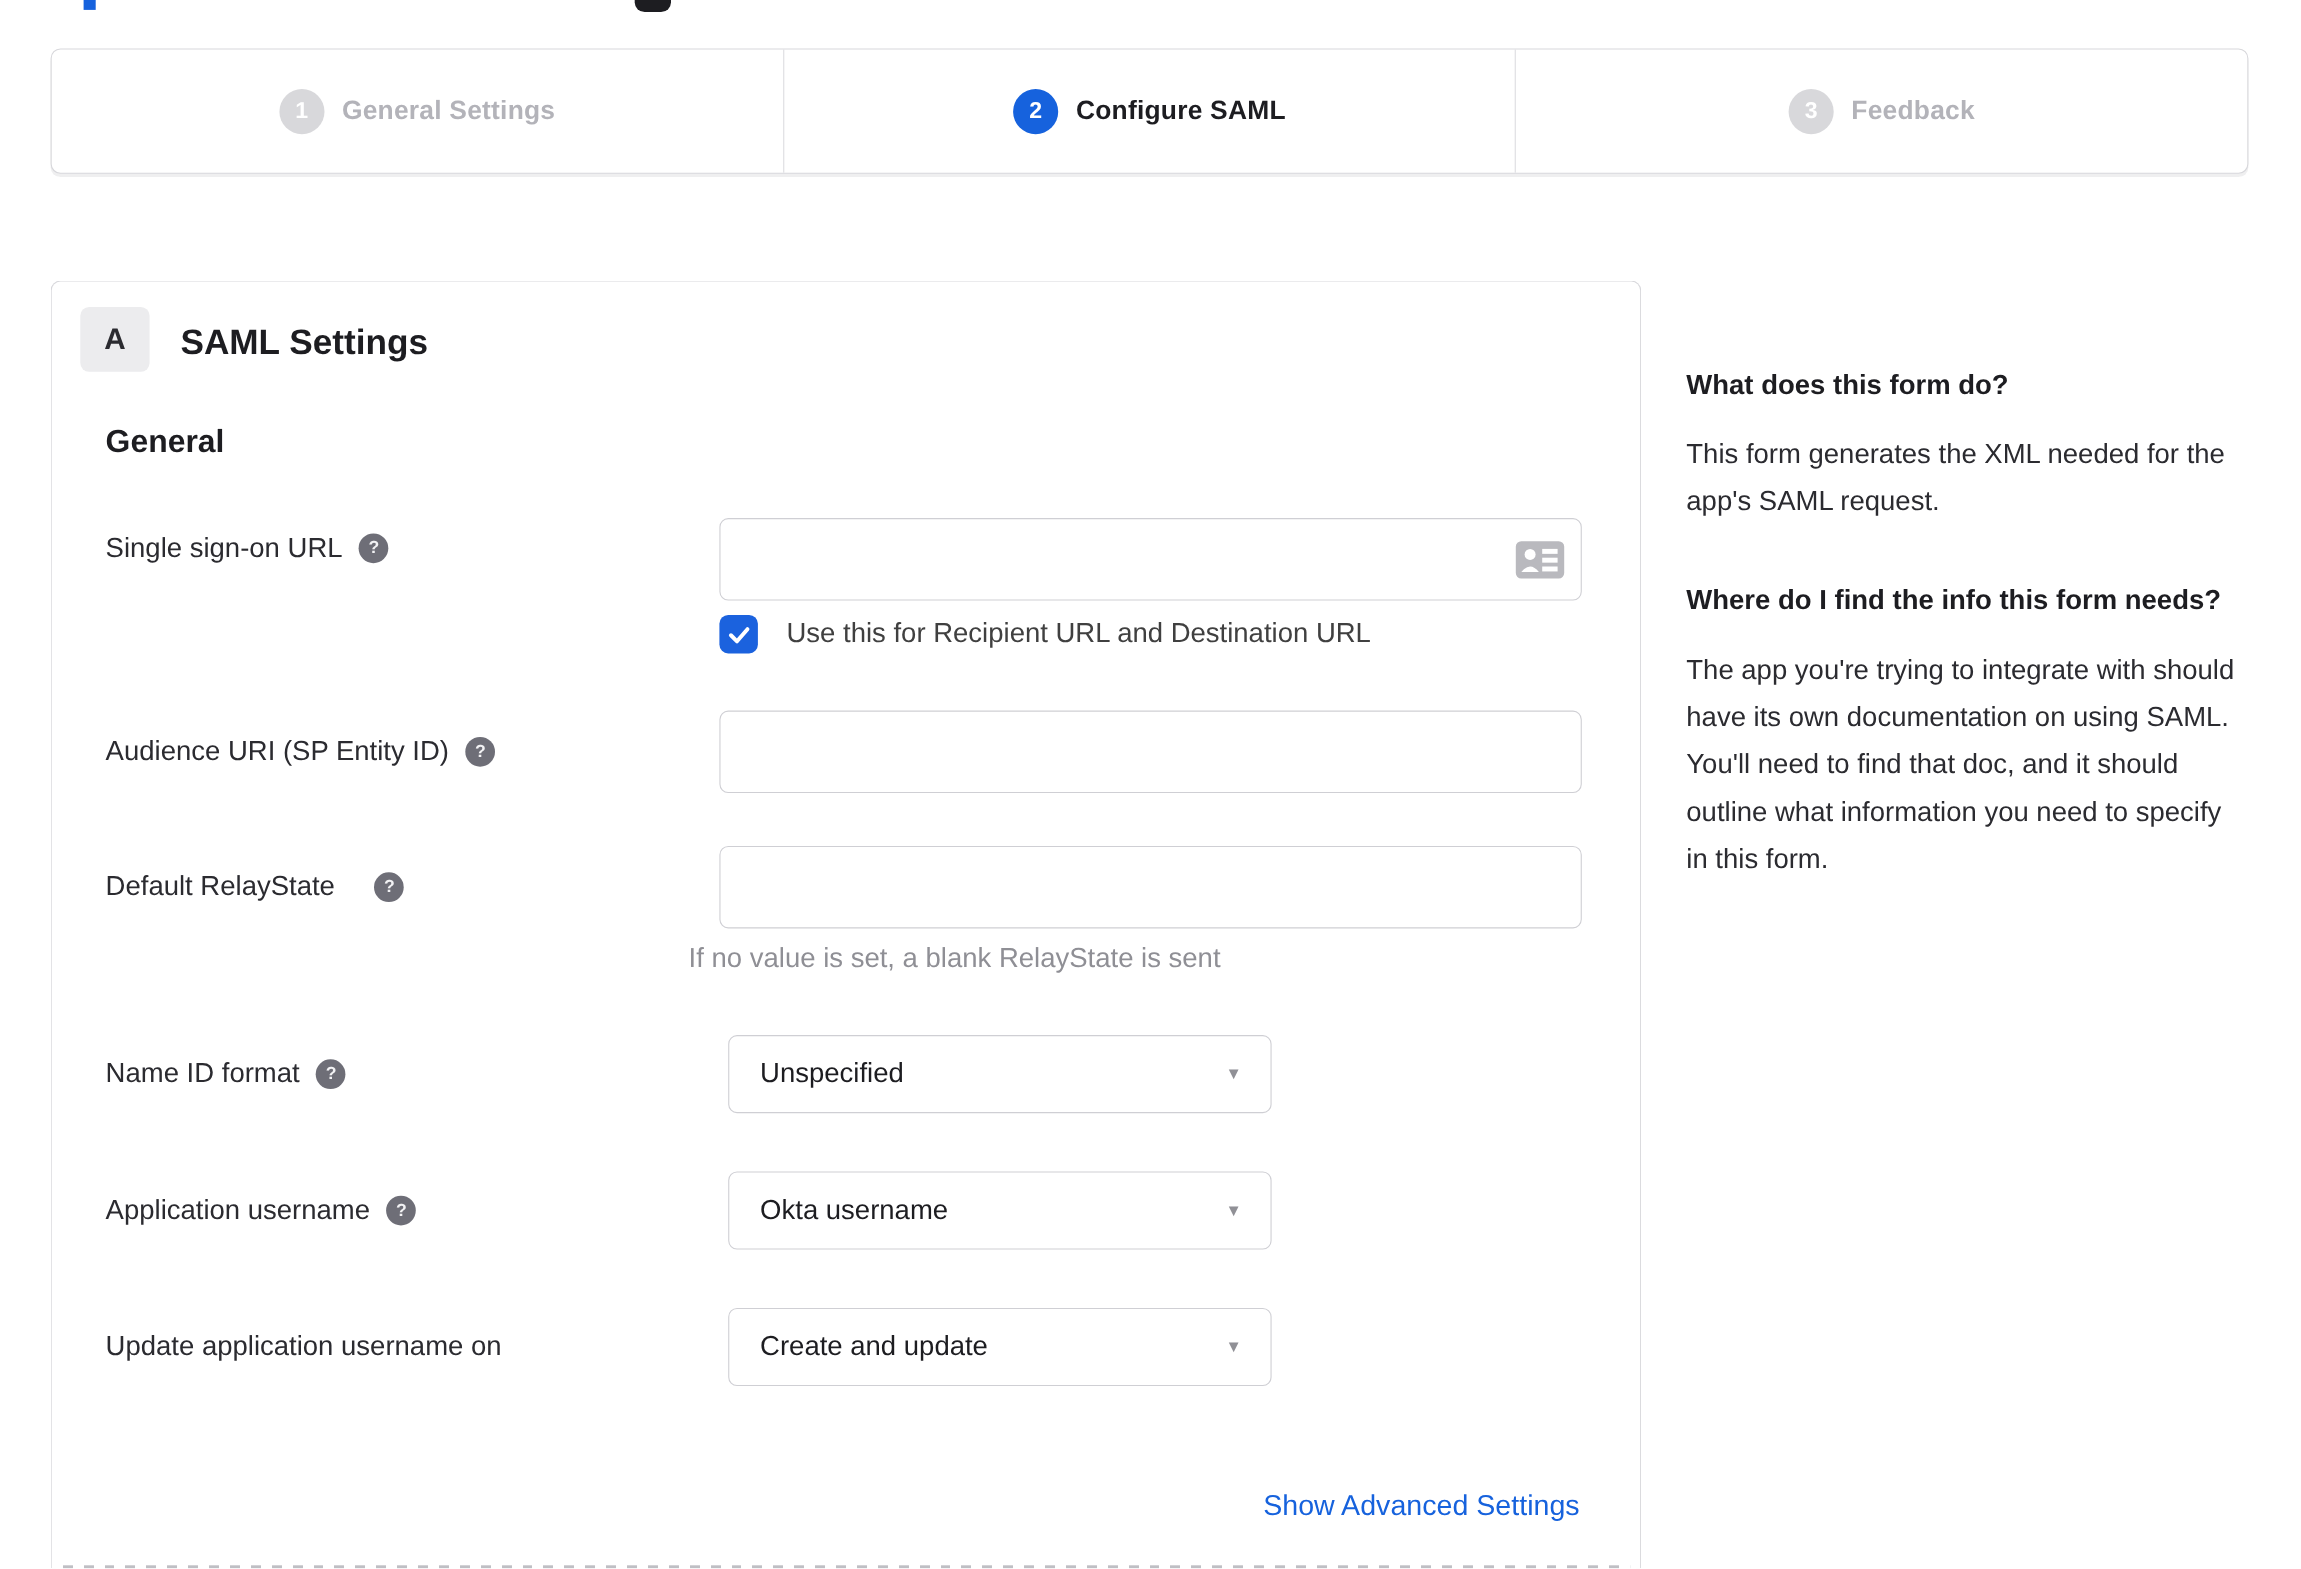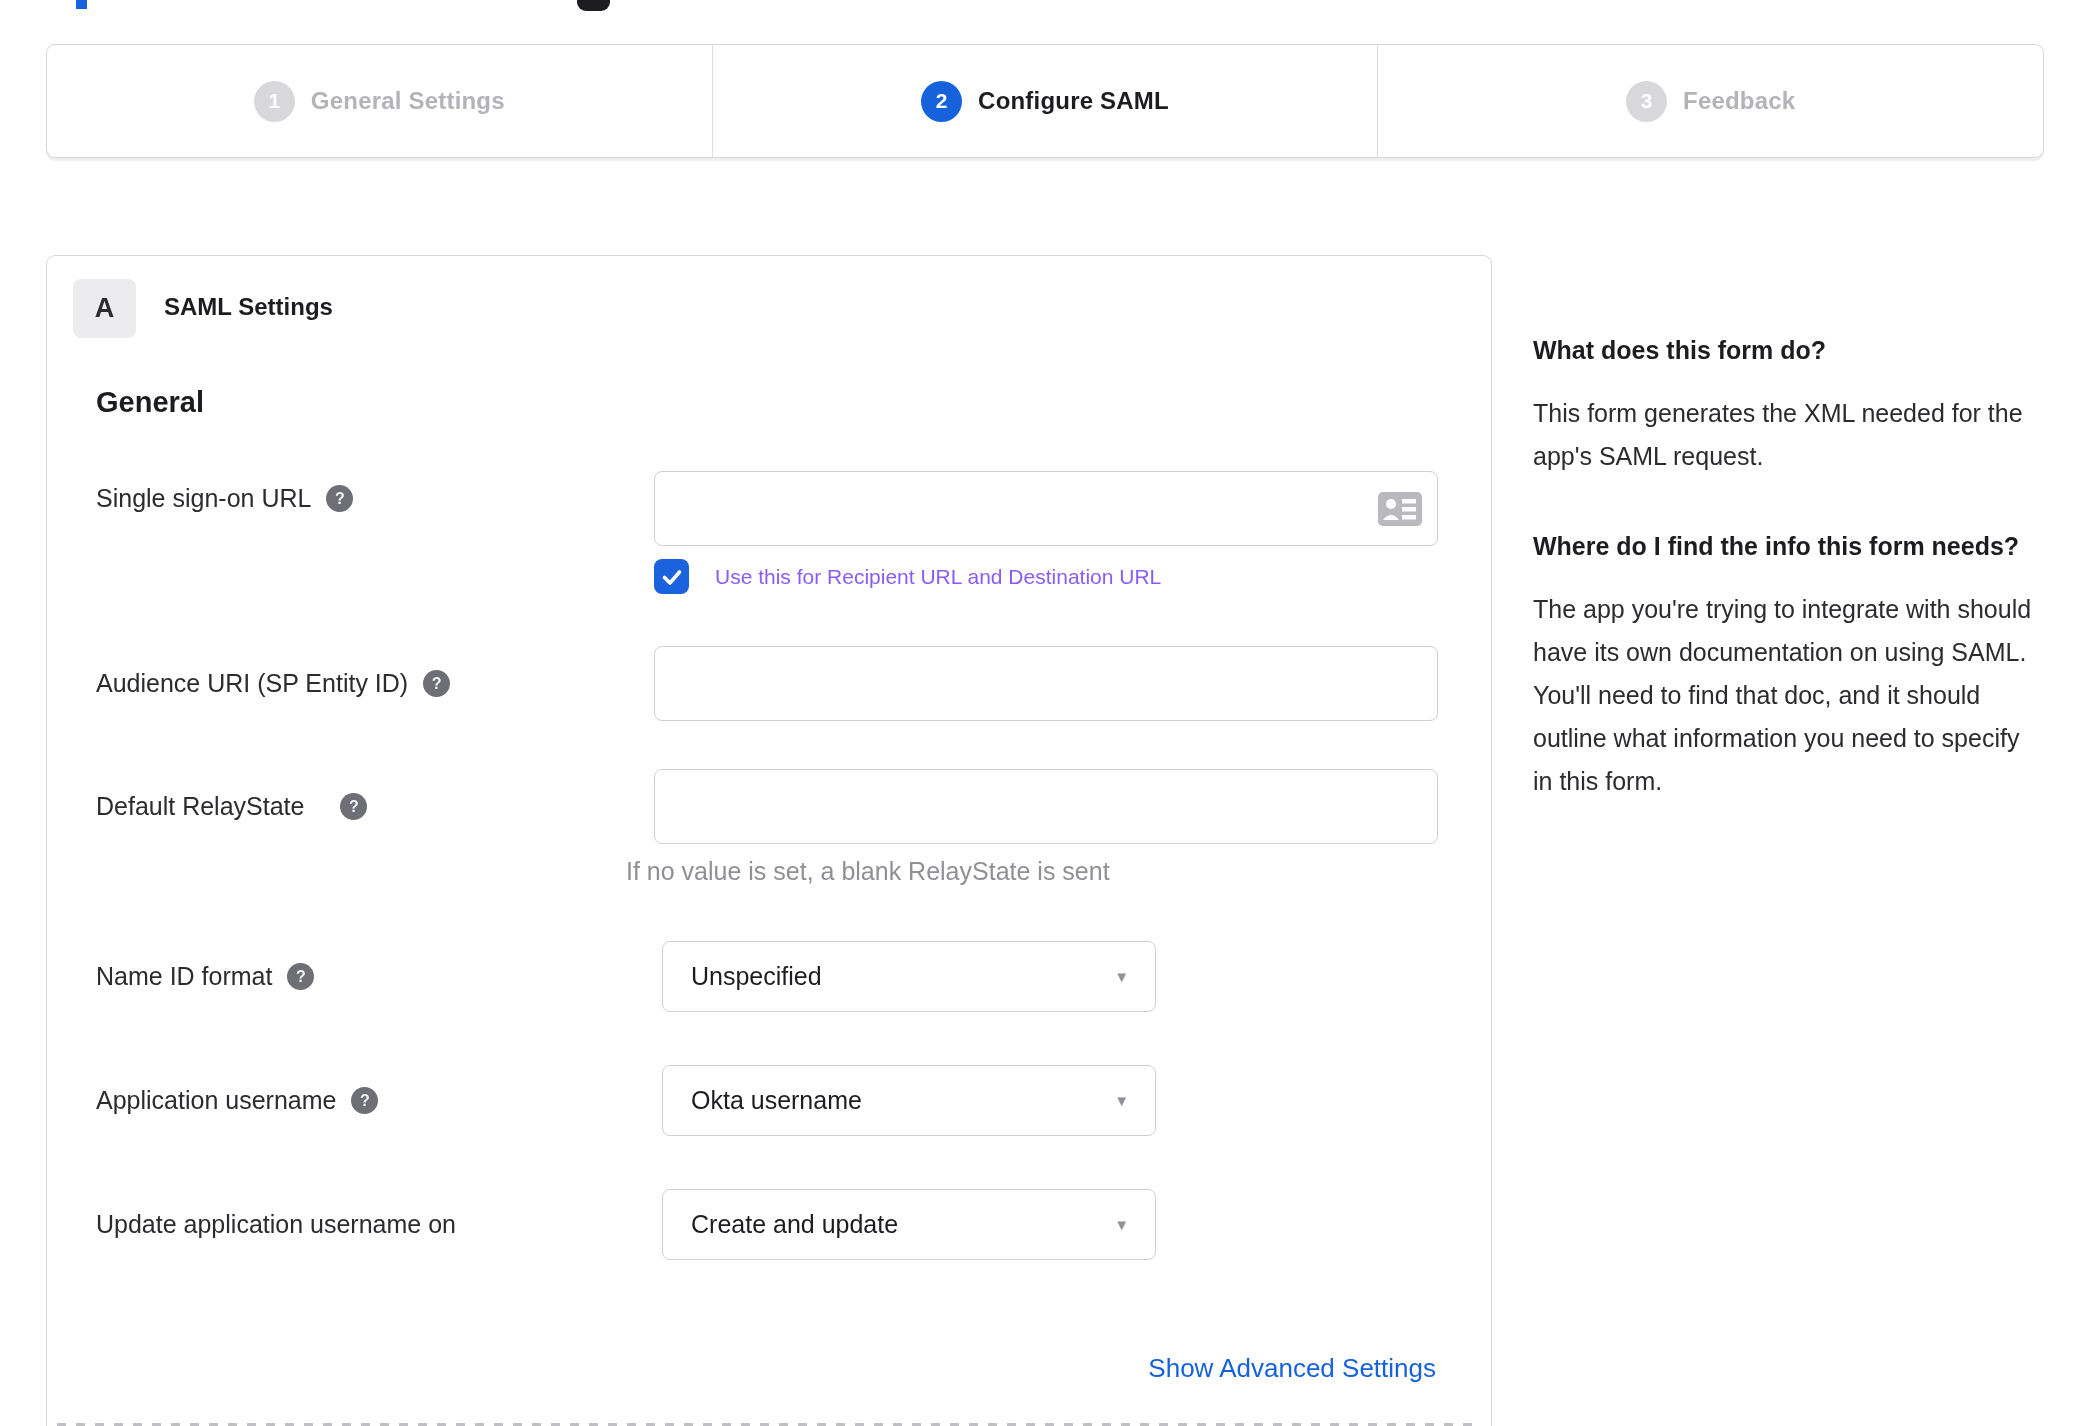--- a/index.html
+++ b/index.html
@@ -40,21 +40,21 @@
     border-radius:9px 9px 0 0;
   }
   .badge-a {
     position:absolute; left:26px; top:23px; width:63px; height:59px;
     background:#ececee; border-radius:8px;
     display:flex; align-items:center; justify-content:center;
     font-size:27px; font-weight:bold; color:#2b2b30;
   }
   .panel-title {
     position:absolute; left:117px; top:37px;
-    font-size:24px; font-weight:bold; color:#1d1d21;
+    font-size:32px; font-weight:bold; color:#1d1d21;
   }
   .section-title {
     position:absolute; left:49px; top:130px;
     font-size:29px; font-weight:bold; color:#1d1d21;
   }
 
   .field-label {
     position:absolute; left:49px;
     font-size:25px; color:#2b2b30; display:flex; align-items:center; gap:15px;
     white-space:nowrap;
@@ -70,21 +70,21 @@
     font-family:"Liberation Sans", sans-serif; font-size:25px; color:#1d1d21;
     padding:0 70px 0 26px; outline:none;
   }
   .card-icon { position:absolute; left:1330px; width:46px; height:36px; }
   .checkbox-row { position:absolute; left:607px; display:flex; align-items:center; gap:26px; }
   .checkbox {
     width:35px; height:35px; border-radius:8px; background:#1b62de;
     display:flex; align-items:center; justify-content:center; flex:0 0 auto;
   }
   .checkbox svg { width:24px; height:24px; }
-  .checkbox-label { font-size:21px; color:#8b5cf6; white-space:nowrap; }
+  .checkbox-label { font-size:25px; color:#404040; white-space:nowrap; }
   .hint {
     position:absolute; left:579px; font-size:25px; color:#8f8f95; white-space:nowrap;
   }
   .select {
     position:absolute; left:615px; width:494px; height:71px;
     border:1px solid #cfcfd4; border-radius:8px; background:#fff;
     display:flex; align-items:center; cursor:default;
   }
   .select-value { font-size:25px; color:#1d1d21; padding-left:28px; flex:1; }
   .select-caret { font-size:15px; color:#909096; padding-right:26px; }

